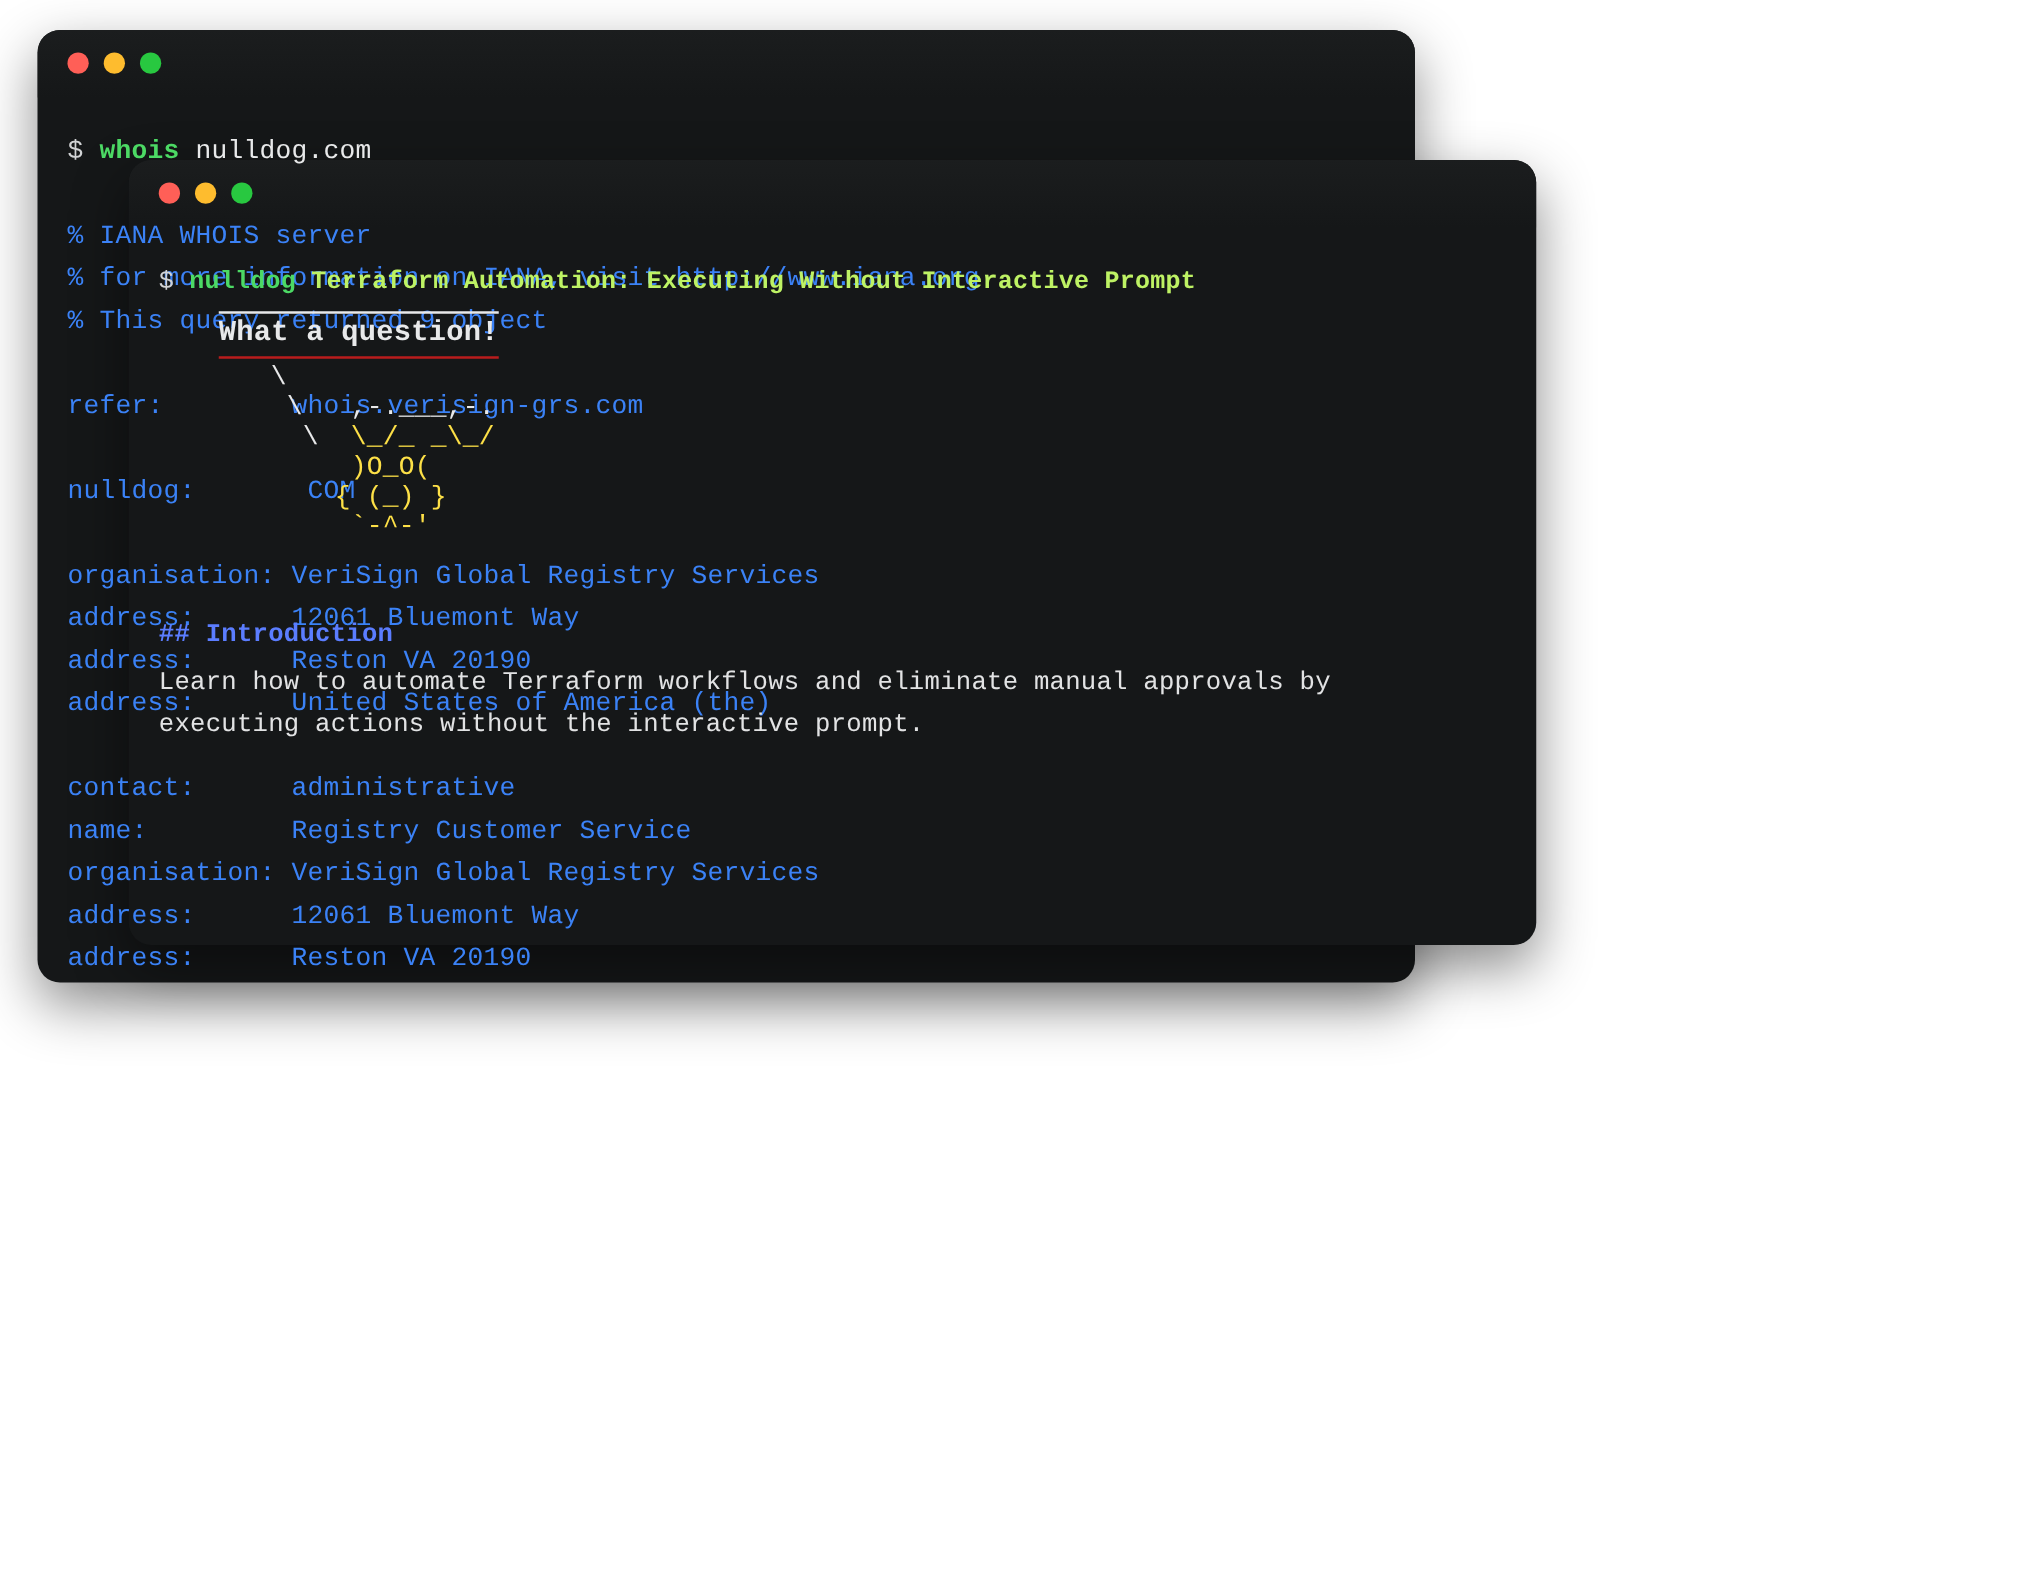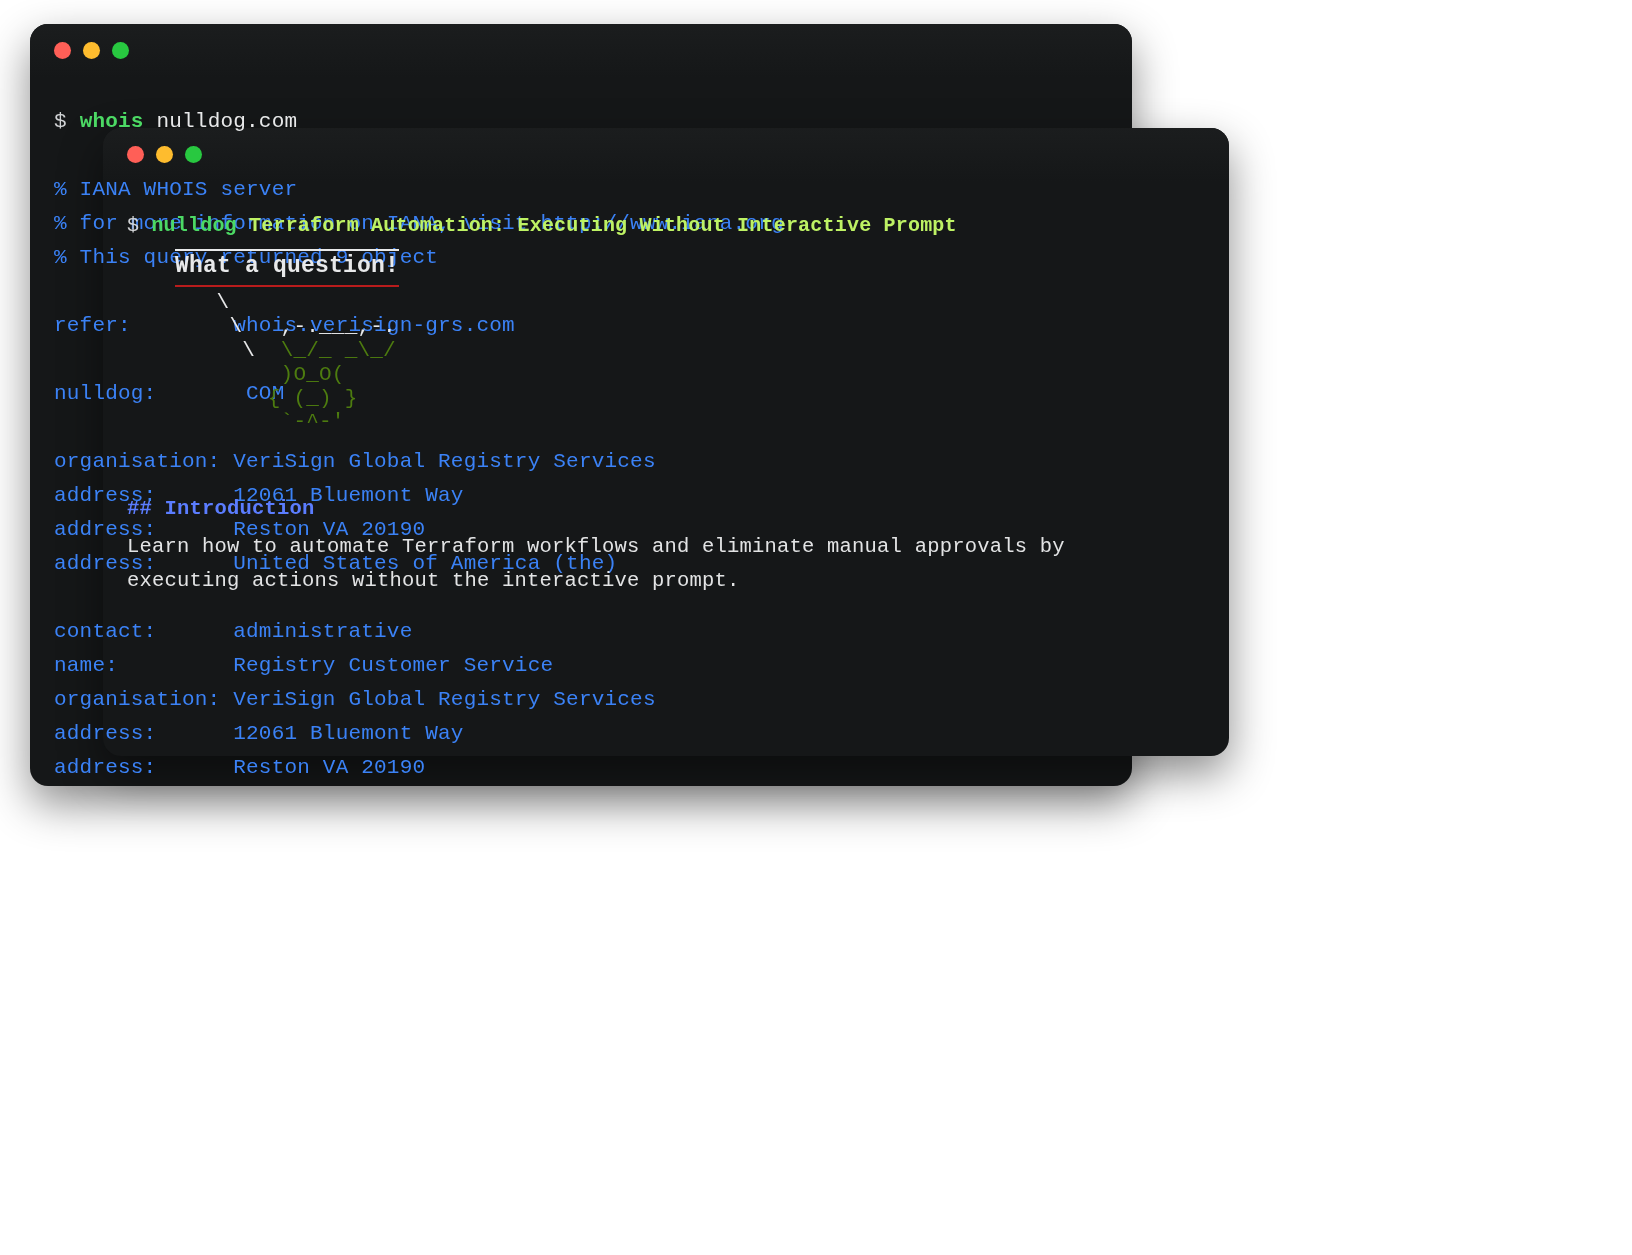--- a/index.html
+++ b/index.html
@@ -67,21 +67,21 @@
   .content {
     padding: 10px 24px 24px 24px;
     white-space: pre;
   }
 
   .dim   { color: #3b82f6; }
   .prompt{ color: #d1d3d5; }
   .cmd   { color: #4cd964; font-weight: 600; }
   .red   { color: #bef264; font-weight: 600; }
   .white { color: #e8e9ea; }
-  .orange{ color: #4d7c0f; }
+  .orange{ color: #fde047; }
   .blue  { color: #5b7dff; font-weight: 600; }
 
   .ascii-box {
     display: inline-block;
     border-top: 2px solid #e8e9ea;
     border-bottom: 2px solid #b91c1c;
     padding: 1px 0 4px 0;
     margin-top: 6px;
     margin-left: 48px;
     line-height: 1.25;

